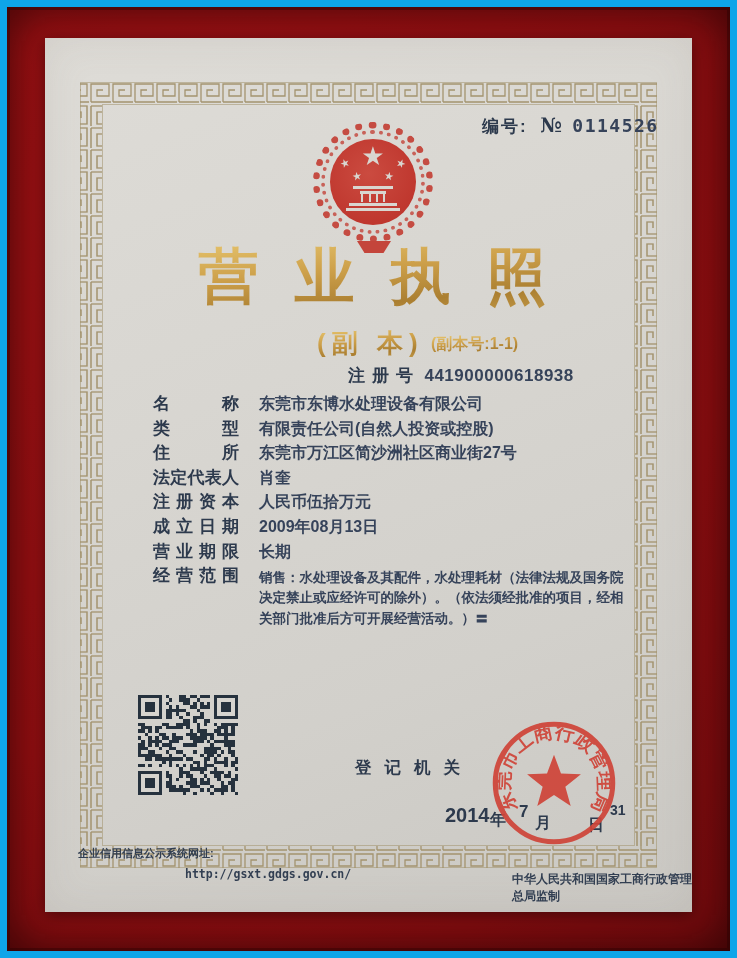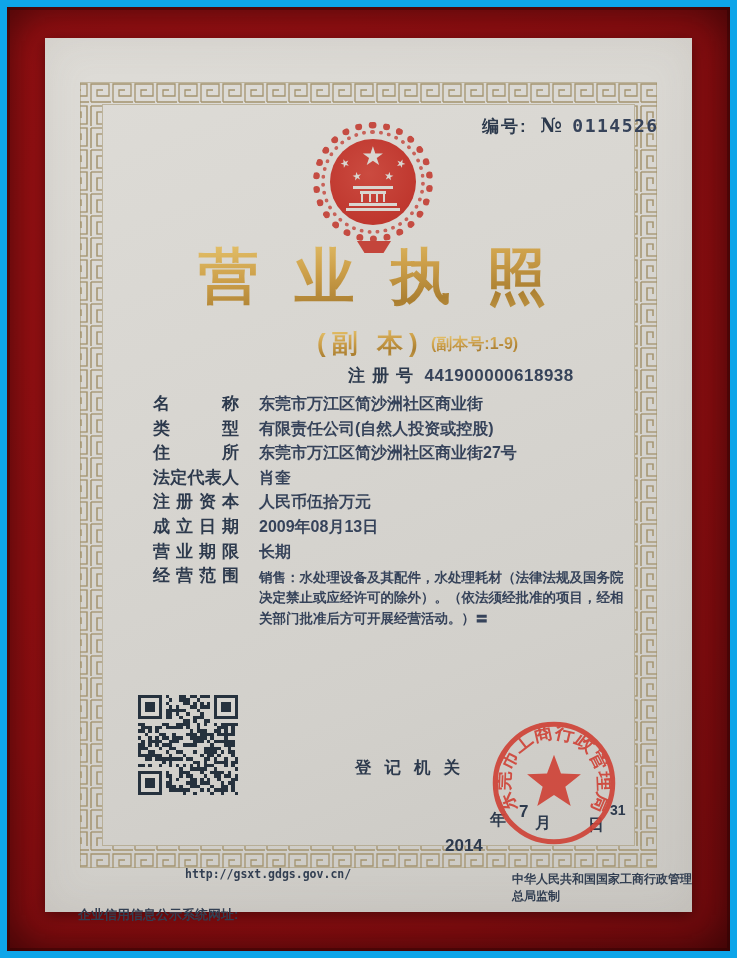--- a/index.html
+++ b/index.html
@@ -75,29 +75,29 @@
 
   
   .qr { position:absolute; left:93px; top:657px; width:100px; height:100px; z-index:2; }
 
   
   .issuer { position:absolute; left:310px; top:719px; z-index:2; font-size:16.5px; font-weight:bold;
             color:#2d3a4d; letter-spacing:13px; white-space:nowrap; }
   .seal { position:absolute; left:428px; top:660px; width:162px; height:162px; z-index:5; opacity:.92; }
   .date { position:absolute; left:400px; top:764px; width:220px; height:50px; z-index:3; }
   .date span { position:absolute; color:#2d3a4d; white-space:nowrap; }
-  .d-year { left:0; top:2px; font-size:17px; font-weight:600;margin-top:32px; }
+  .d-year { left:0; top:2px; font-size:20px; font-weight:600; }
   .d-yu   { left:45px; top:8px; font-size:16px; font-weight:bold; }
   .d-month{ left:74px; top:0; font-size:17px; font-weight:600; }
   .d-mu   { left:90px; top:11px; font-size:16px; font-weight:bold; }
   .d-day  { left:117px; top:0; font-size:14px; font-weight:700;margin-left:48px; }
   .d-du   { left:143px; top:13px; font-size:16px; font-weight:bold; }
 
   
-  .footer-site-label { position:absolute; left:33px; top:868px; z-index:2; font-size:13px; font-weight:600; color:#323f52; }
+  .footer-site-label { position:absolute; left:33px; top:808px; z-index:2; font-size:11px; font-weight:600; color:#323f52; }
   .footer-site-url { position:absolute; left:140px; top:829px; z-index:2; font-family:"DejaVu Sans Mono",monospace;
                      font-size:11.5px; font-weight:600; color:#323f52; }
   .footer-authority { position:absolute; left:467px; top:833px; z-index:2; font-size:12px; font-weight:bold; color:#323f52; }
 </style>
 </head>
 <body>
 
 <div class="stage">
   <div class="frame"></div>
 
@@ -142,31 +142,31 @@
         <div class="g-col c3"></div>
         <div class="g-col c4"></div>
         <div class="gate-bar g-base"></div>
         <div class="gate-bar g-base2"></div>
       </div>
       <div class="ribbon"></div>
     </div>
 
     <div class="title gold-grad">营业执照</div>
     <div class="copy-label gold-grad">(副  本)</div>
-    <div class="copy-no gold-grad">(副本号:1-9)</div>
+    <div class="copy-no gold-grad">(副本号:1-1)</div>
 
     <div class="regno">
       <span class="regno-label">注册号</span>
       <span class="regno-number">441900000618938</span>
     </div>
 
     <div class="fields">
       <div class="field-row">
         <span class="field-label">名称</span>
-        <span class="field-value">东莞市万江区简沙洲社区商业街</span>
+        <span class="field-value">东莞市东博水处理设备有限公司</span>
       </div>
       <div class="field-row">
         <span class="field-label">类型</span>
         <span class="field-value">有限责任公司(自然人投资或控股)</span>
       </div>
       <div class="field-row">
         <span class="field-label">住所</span>
         <span class="field-value">东莞市万江区简沙洲社区商业街27号</span>
       </div>
       <div class="field-row">

